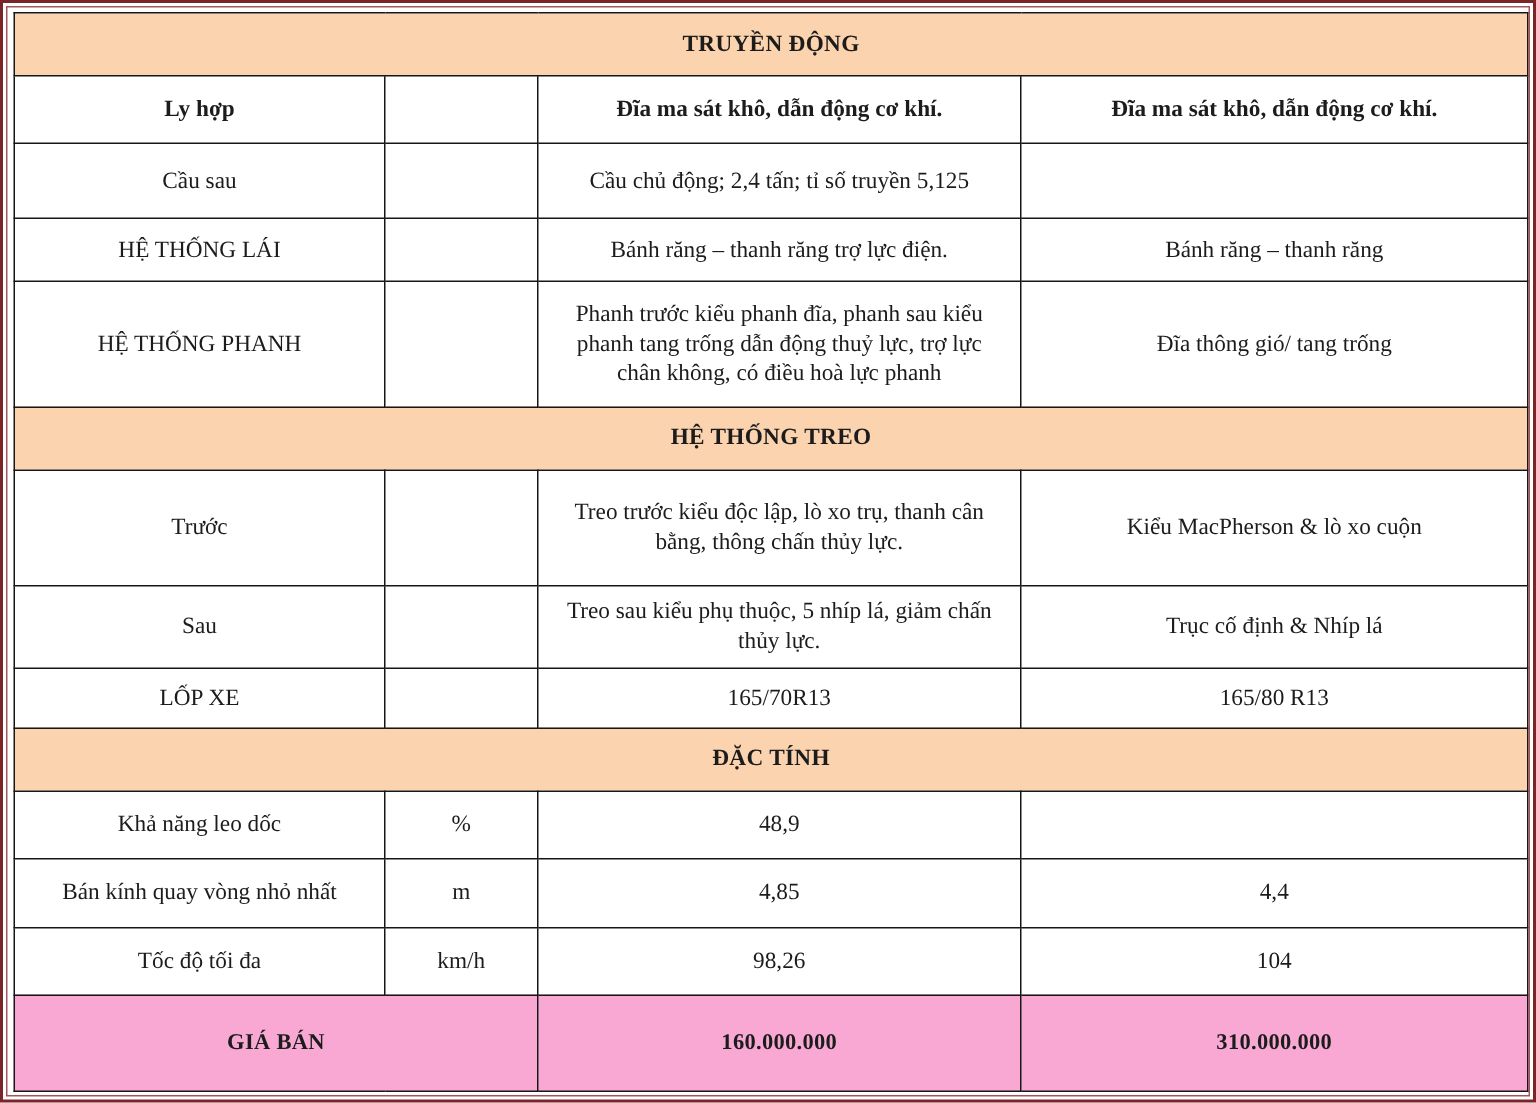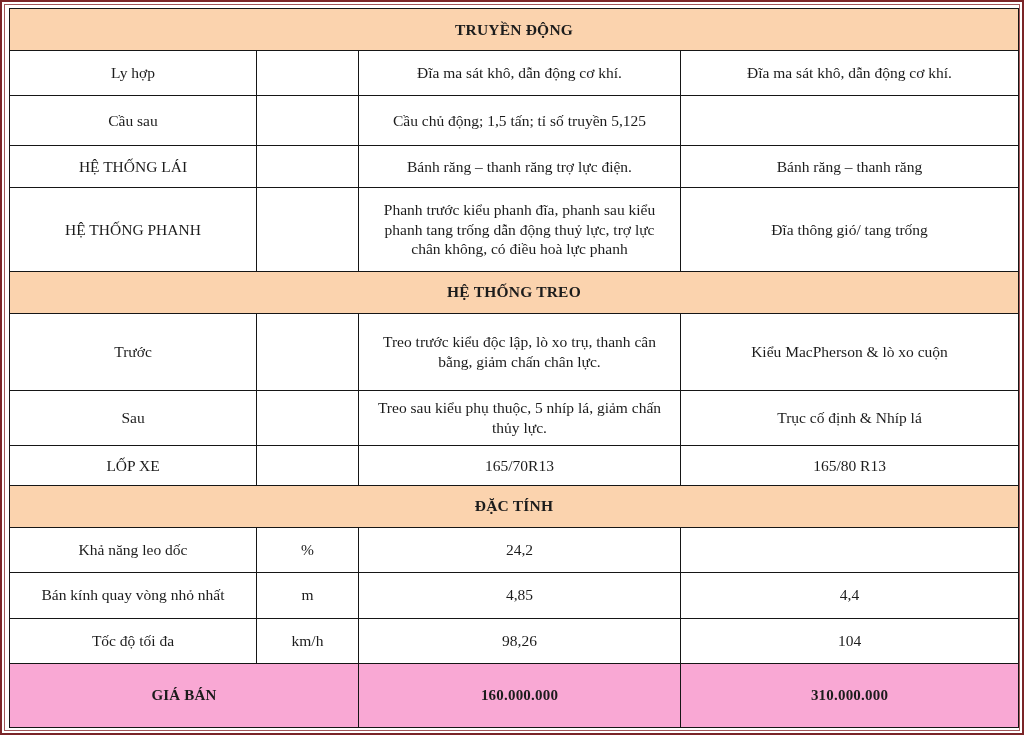--- a/index.html
+++ b/index.html
@@ -49,32 +49,32 @@
         <col class="c-unit">
         <col class="c-a">
         <col class="c-b">
     </colgroup>
 
     <tbody>
         <tr class="section-row" style="height:36px;">
       <td colspan="4">TRUYỀN ĐỘNG</td>
     </tr>
 
-    <tr style="height:39px;">
+    <tr style="height:39px;font-weight:bold;">
       <td>Ly hợp</td>
       <td></td>
       <td class="val">Đĩa ma sát khô, dẫn động cơ khí.</td>
       <td class="val">Đĩa ma sát khô, dẫn động cơ khí.</td>
     </tr>
 
 
     <tr style="height:43px;">
       <td>Cầu sau</td>
       <td></td>
-      <td class="val">Cầu chủ động; 1,5 tấn; tỉ số truyền 5,125</td>
+      <td class="val">Cầu chủ động; 2,4 tấn; tỉ số truyền 5,125</td>
       <td class="val"></td>
     </tr>
 
     <tr style="height:36px;margin-top:20px;">
       <td>HỆ THỐNG LÁI</td>
       <td></td>
       <td class="val">Bánh răng – thanh răng trợ lực điện.</td>
       <td class="val">Bánh răng – thanh răng</td>
     </tr>
 
@@ -85,21 +85,21 @@
       <td class="val">Đĩa thông gió/ tang trống</td>
     </tr>
 
     <tr class="section-row" style="height:36px;">
       <td colspan="4">HỆ THỐNG TREO</td>
     </tr>
 
     <tr style="height:66px;">
       <td>Trước</td>
       <td></td>
-      <td class="val">Treo trước kiểu độc lập, lò xo trụ, thanh cân bằng, giảm chấn chân lực.</td>
+      <td class="val">Treo trước kiểu độc lập, lò xo trụ, thanh cân bằng, thông chấn thủy lực.</td>
       <td class="val">Kiểu MacPherson &amp; lò xo cuộn</td>
     </tr>
 
     <tr style="height:48px;">
       <td>Sau</td>
       <td></td>
       <td class="val">Treo sau kiểu phụ thuộc, 5 nhíp lá, giảm chấn thủy lực.</td>
       <td class="val">Trục cố định &amp; Nhíp lá</td>
     </tr>
 
@@ -110,21 +110,21 @@
       <td class="val">165/80 R13</td>
     </tr>
 
     <tr class="section-row" style="height:36px;">
       <td colspan="4">ĐẶC TÍNH</td>
     </tr>
 
     <tr style="height:39px;">
       <td>Khả năng leo dốc</td>
       <td>%</td>
-      <td class="val">24,2</td>
+      <td class="val">48,9</td>
       <td class="val"></td>
     </tr>
 
     <tr style="height:39px;">
       <td>Bán kính quay vòng nhỏ nhất</td>
       <td>m</td>
       <td class="val">4,85</td>
       <td class="val">4,4</td>
     </tr>
 

